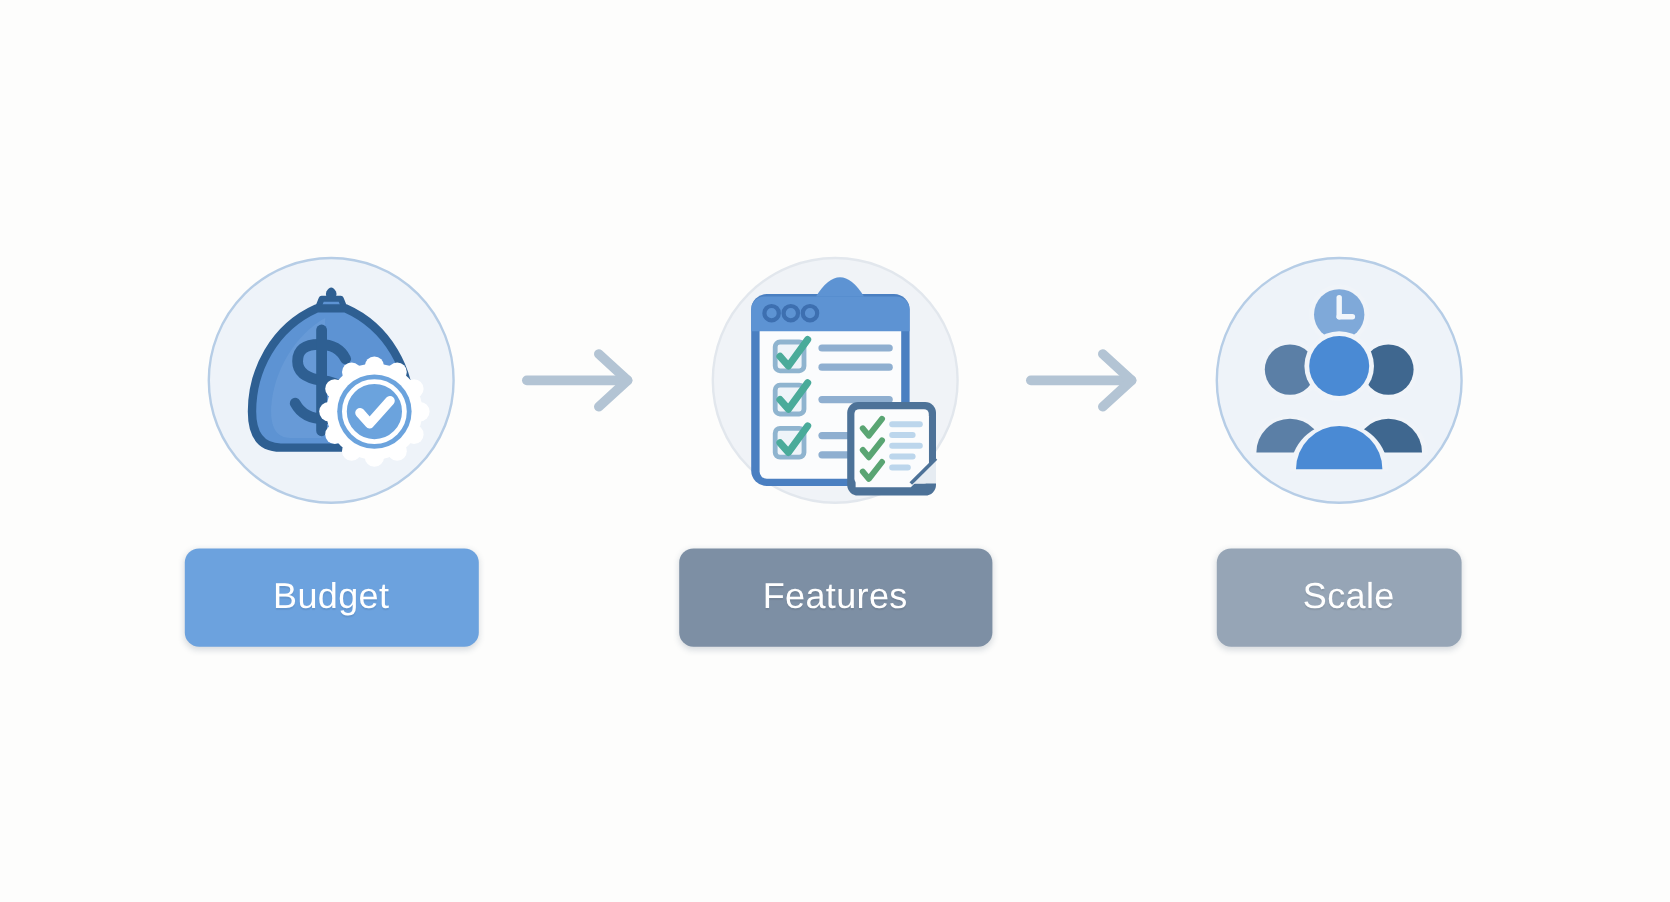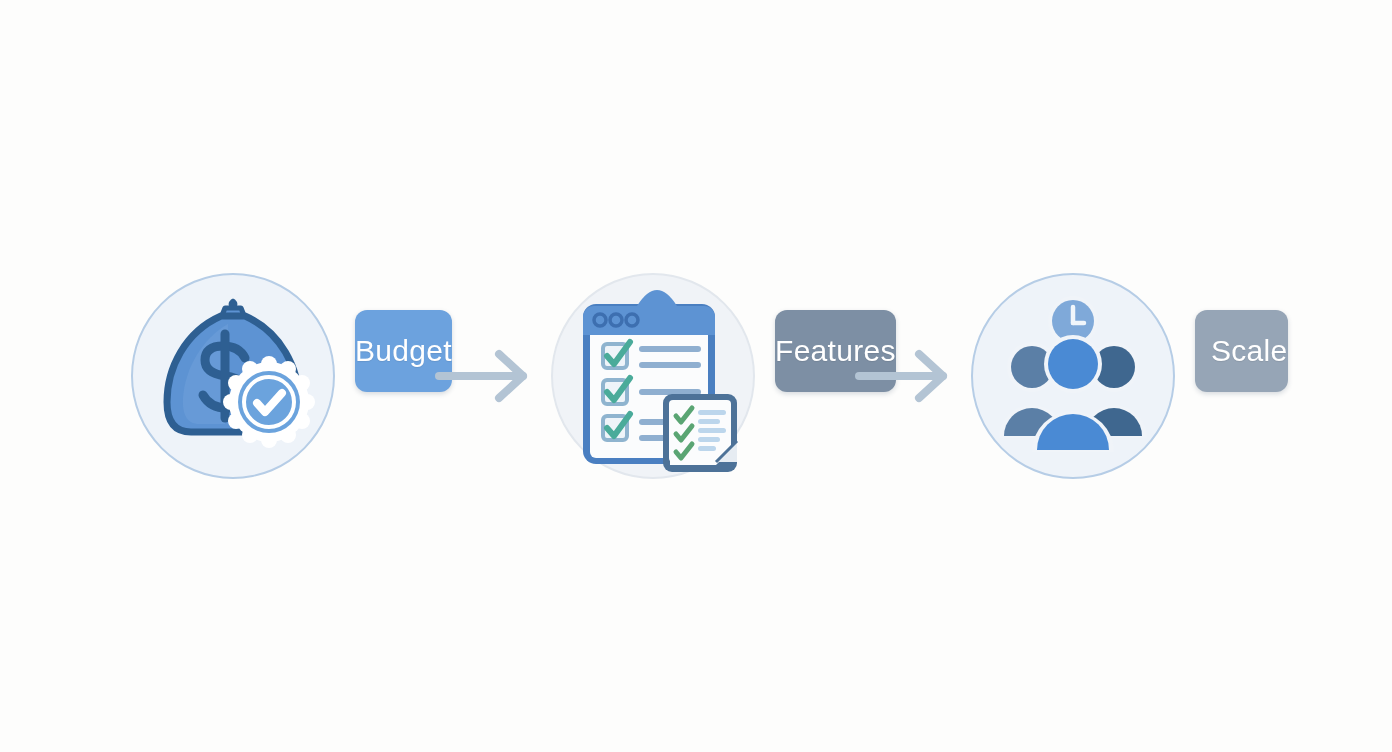--- a/index.html
+++ b/index.html
@@ -23,22 +23,22 @@
     display:flex;
     align-items:flex-start;
     justify-content:center;
     gap:0px;
   }
 
   
   .step{
     width:290px;
     display:flex;
-    flex-direction:row;
-    gap:20px;
+    flex-direction:column;
+    align-items:center;
   }
   .icon-circle{
     width:206px;height:206px;
     border-radius:50%;
     background:#eef3f9;
     border:2px solid #b6cde6;
     box-sizing:border-box;
     display:flex;align-items:center;justify-content:center;
     position:relative;
   }
@@ -61,21 +61,21 @@
     color:#ffffff;
     font-size:30px;
     letter-spacing:.3px;
     box-shadow:0 2px 5px rgba(40,60,90,0.18);
     user-select:none;
     box-sizing:border-box;
     text-shadow:0 1px 1px rgba(0,0,0,0.08);
   }
   .btn-budget{width:245px;background:#6ca2de;}
   .btn-features{width:261px;background:#7d8fa4;}
-  .btn-scale{width:224px;background:#96a5b6;padding-left:16px;}
+  .btn-scale{width:204px;background:#96a5b6;padding-left:16px;}
 
   
   .arrow-wrap{
     width:130px;
     height:206px;
     display:flex;
     align-items:center;
     justify-content:center;
     flex:0 0 auto;
   }

